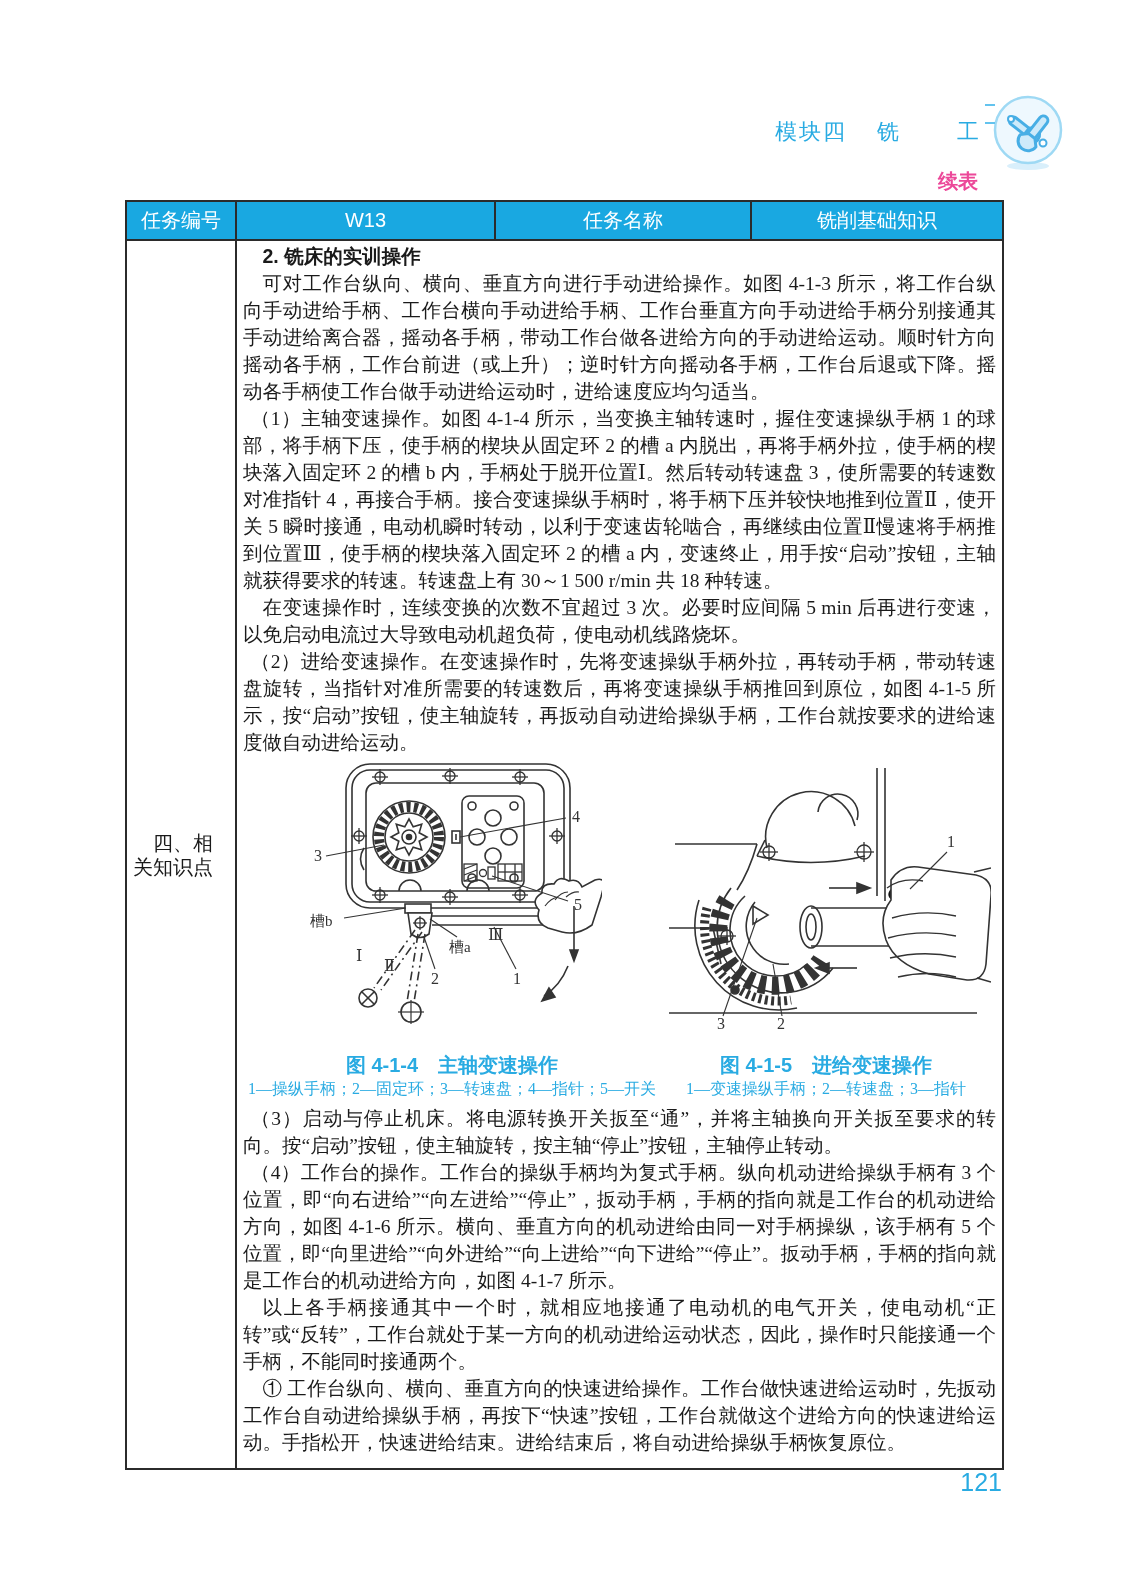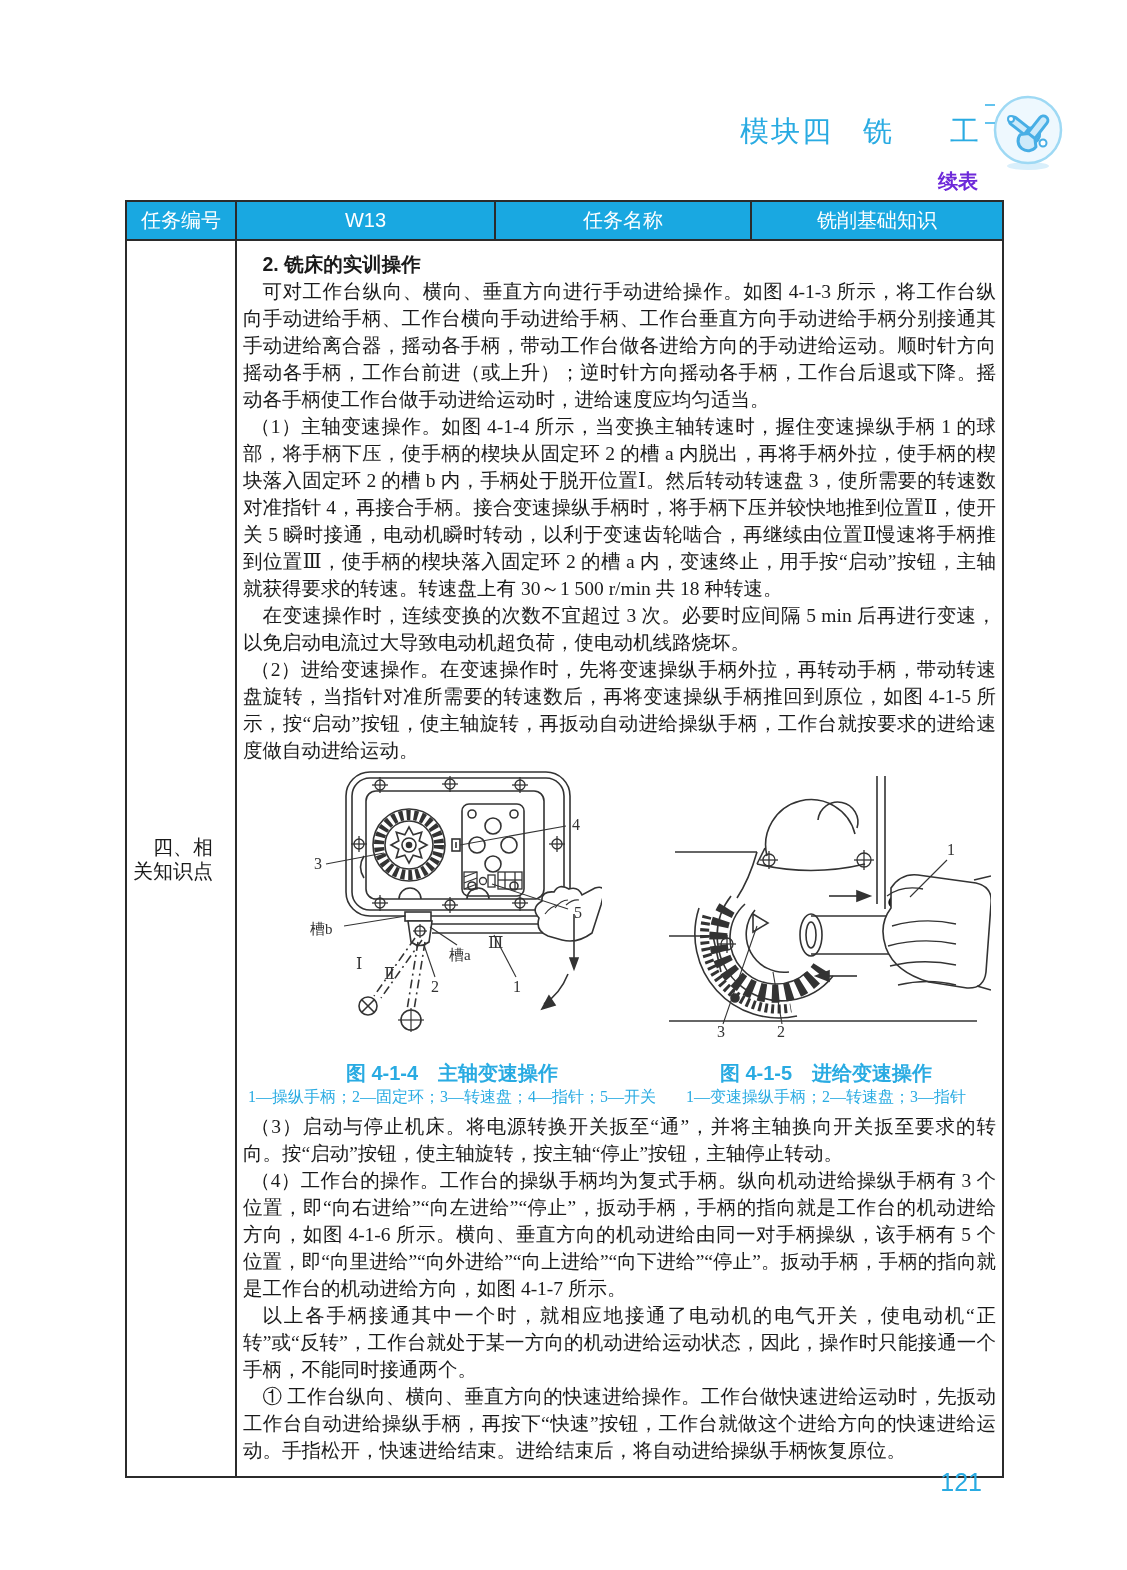--- a/index.html
+++ b/index.html
@@ -9,55 +9,55 @@
     background:#fff;
     font-family:"Liberation Serif","DejaVu Serif",serif;
     color:#1a1a1a;
     overflow:hidden;
   }
   
   .running-head{
     position:absolute;top:92px;right:62px;
     display:flex;align-items:center;
     font-family:"Liberation Sans","DejaVu Sans",sans-serif;
-    color:#29abe2;font-size:29px;font-weight:500;
+    color:#29abe2;font-size:22px;font-weight:500;
     letter-spacing:2px;
   }
   .running-head .part1{margin-right:30px;}
   .running-head .part2{margin-right:56px;}
   .running-head .part3{margin-right:10px;}
   .head-icon{position:relative;width:74px;height:80px;}
   .head-ticks{position:absolute;left:-6px;top:12px;width:10px;height:24px;}
   .head-ticks span{display:block;height:2px;background:#63c3ee;margin-bottom:16px;}
   
   .continued{
     position:absolute;top:168px;left:127px;width:877px;
     text-align:right;padding-right:26px;box-sizing:border-box;
     font-family:"Liberation Sans","DejaVu Sans",sans-serif;
-    font-weight:bold;font-size:20px;color:#6d28d9;
+    font-weight:bold;font-size:20px;color:#ec4899;
   }
   
   table.doc{
     position:absolute;top:200px;left:125px;width:877px;
     border-collapse:collapse;table-layout:fixed;
   }
   table.doc th,table.doc td{border:2px solid #2b2b2b;}
   table.doc th{
     background:#19a8e1;color:#fff;
     font-family:"Liberation Sans","DejaVu Sans",sans-serif;
     font-weight:normal;font-size:20px;height:37px;padding:0;
   }
   th.w13{font-family:"Liberation Serif","DejaVu Serif",serif;font-weight:bold;}
   td.rowlabel{
     width:106px;vertical-align:middle;
     font-size:20px;padding:0 6px;
   }
   td.rowlabel .lbl{text-indent:1em;line-height:24px;}
   td.content{
-    vertical-align:top;padding:10px 6px 12px 6px;
+    vertical-align:top;padding:2px 6px 12px 6px;
   }
   .content p{
     margin:0;font-size:19.5px;line-height:27px;
     text-align:justify;text-indent:1em;
   }
   .content p.numbered{text-indent:0.4em;}
   .sec-title{
     margin:0;font-family:"Liberation Sans","DejaVu Sans",sans-serif;
     font-weight:bold;font-size:20px;line-height:28px;text-indent:0.9em;
   }
@@ -71,21 +71,21 @@
     font-family:"Liberation Sans","DejaVu Sans",sans-serif;
     font-weight:bold;font-size:20px;color:#29abe2;margin-top:23px;
     text-indent:0;line-height:24px;
   }
   .fig-legend{
     font-size:16px;color:#29abe2;margin-top:2px;text-indent:0;line-height:20px;
   }
   svg text{font-family:"Liberation Serif","DejaVu Serif",serif;fill:#333;}
   
   .page-num{
-    position:absolute;top:1468px;right:145px;
+    position:absolute;top:1468px;right:125px;
     font-family:"Liberation Sans","DejaVu Sans",sans-serif;
     color:#29abe2;font-size:25px;font-weight:500;
   }
 </style>
 </head>
 <body>
 
 <div class="page">
 
   <div class="running-head">

